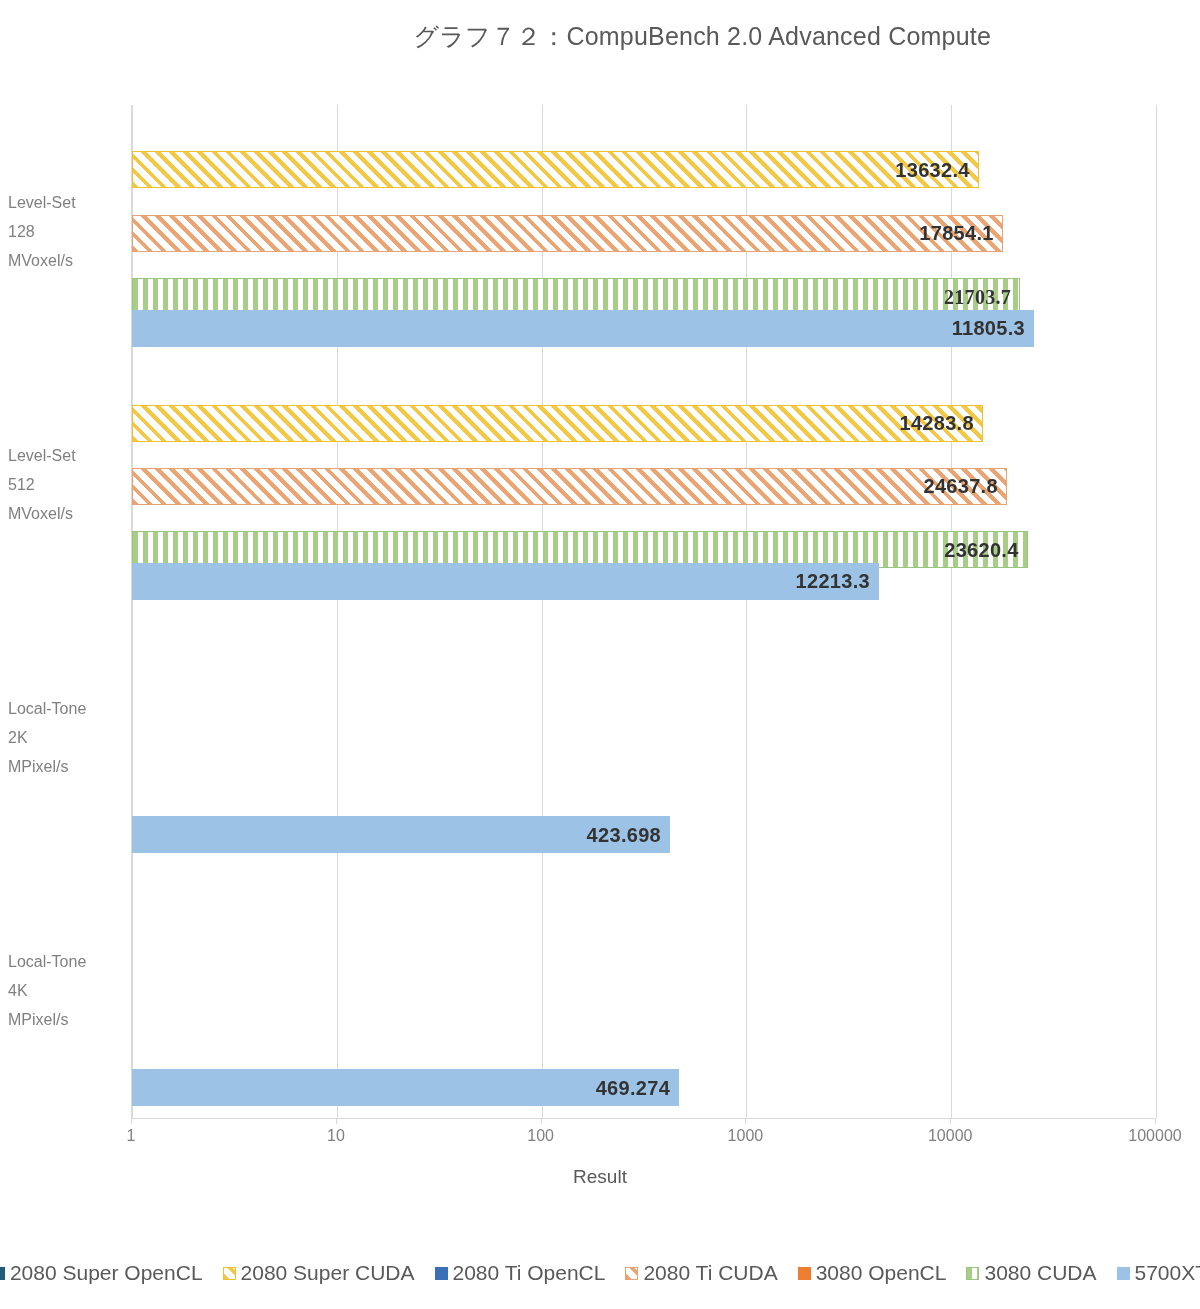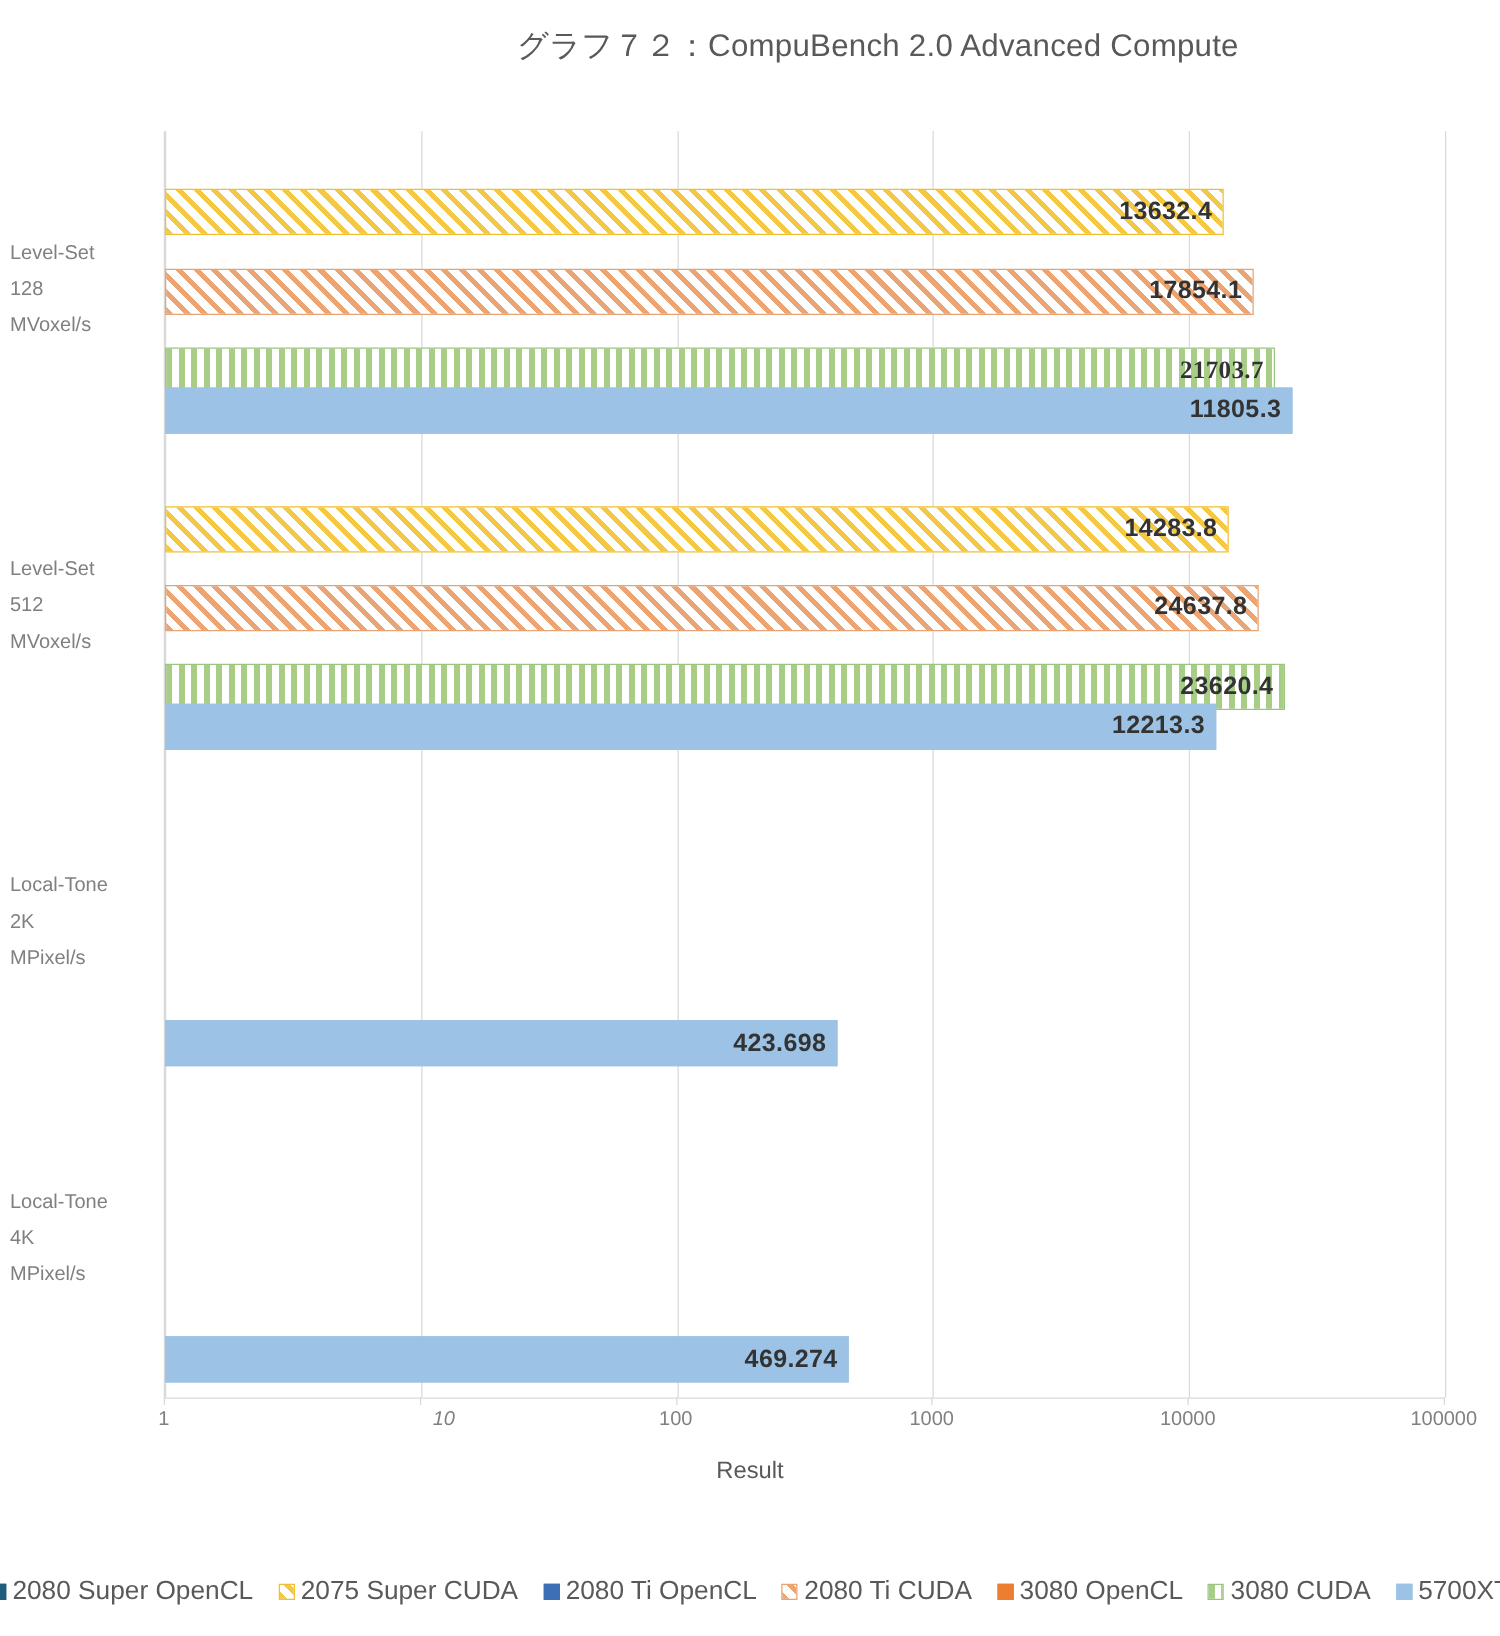--- a/index.html
+++ b/index.html
@@ -179,21 +179,21 @@
       </div>
       <div class="bar 2080-super-cuda s-2080s-cuda" style="width: 850.912px; height: 37px; top: 299.645px;">
         <div class="bar-label" style="right: 8px;">14283.8</div>
       </div>
       <div class="bar 2080-ti-cuda s-2080ti-cuda" style="width: 874.869px; height: 37px; top: 362.958px;">
         <div class="bar-label" style="right: 8px;">24637.8</div>
       </div>
       <div class="bar 3080-cuda s-3080-cuda" style="width: 895.649px; height: 37px; top: 426.27px; text-align: center;">
         <div class="bar-label" style="right: 8px;">23620.4</div>
       </div>
-      <div class="bar 5700xt s-5700xt" style="width: 841px; height: 37px; top: 457.927px;">
+      <div class="bar 5700xt s-5700xt" style="width: 747px; height: 37px; top: 457.927px;">
         <div class="bar-label" style="right: 8px;">12213.3</div>
       </div>
       <div class="bar 5700xt s-5700xt" style="width: 538.021px; height: 37px; top: 711.177px;">
         <div class="bar-label" style="right: 8px;">423.698</div>
       </div>
       <div class="bar 5700xt s-5700xt" style="width: 547.108px; height: 37px; top: 964.427px;">
         <div class="bar-label" style="right: 8px;">469.274</div>
       </div>
     </div>
 </div>
@@ -201,42 +201,42 @@
 <div id="ticks-layer">
     <div class="tickmark" style="left: 131px;"></div>
     <div class="tickmark" style="left: 335.8px;"></div>
     <div class="tickmark" style="left: 540.6px;"></div>
     <div class="tickmark" style="left: 745.4px;"></div>
     <div class="tickmark" style="left: 950.2px;"></div>
     <div class="tickmark" style="left: 1155px;"></div>
   </div>
 <div id="xtick-layer">
     <div class="xtick-label" style="left: 131px;">1</div>
-    <div class="xtick-label" style="left: 355px; font-style: italic;">10</div>
+    <div class="xtick-label" style="left: 336px;">10</div>
     <div class="xtick-label" style="left: 540.6px;">100</div>
     <div class="xtick-label" style="left: 745.4px;">1000</div>
     <div class="xtick-label" style="left: 950.2px;">10000</div>
     <div class="xtick-label" style="left: 1155px;">100000</div>
   </div>
 <div id="x-axis-title">Result</div>
 <div id="ycat-layer">
     <div class="ycat" style="top: 187.625px;"><span>Level-Set</span><span>128</span><span>MVoxel/s</span></div>
     <div class="ycat" style="top: 440.875px;"><span>Level-Set</span><span>512</span><span>MVoxel/s</span></div>
     <div class="ycat" style="top: 694.125px;"><span>Local-Tone</span><span>2K</span><span>MPixel/s</span></div>
     <div class="ycat" style="top: 947.375px;"><span>Local-Tone</span><span>4K</span><span>MPixel/s</span></div>
   </div>
 
 <div id="legend">
     <div class="legend-item">
       <div class="legend-swatch s-2080s-opencl"></div>
       <div class="legend-label">2080 Super OpenCL</div>
     </div>
     <div class="legend-item">
       <div class="legend-swatch s-2080s-cuda"></div>
-      <div class="legend-label">2075 Super CUDA</div>
+      <div class="legend-label">2080 Super CUDA</div>
     </div>
     <div class="legend-item">
       <div class="legend-swatch s-2080ti-opencl"></div>
       <div class="legend-label">2080 Ti OpenCL</div>
     </div>
     <div class="legend-item">
       <div class="legend-swatch s-2080ti-cuda"></div>
       <div class="legend-label">2080 Ti CUDA</div>
     </div>
     <div class="legend-item">

